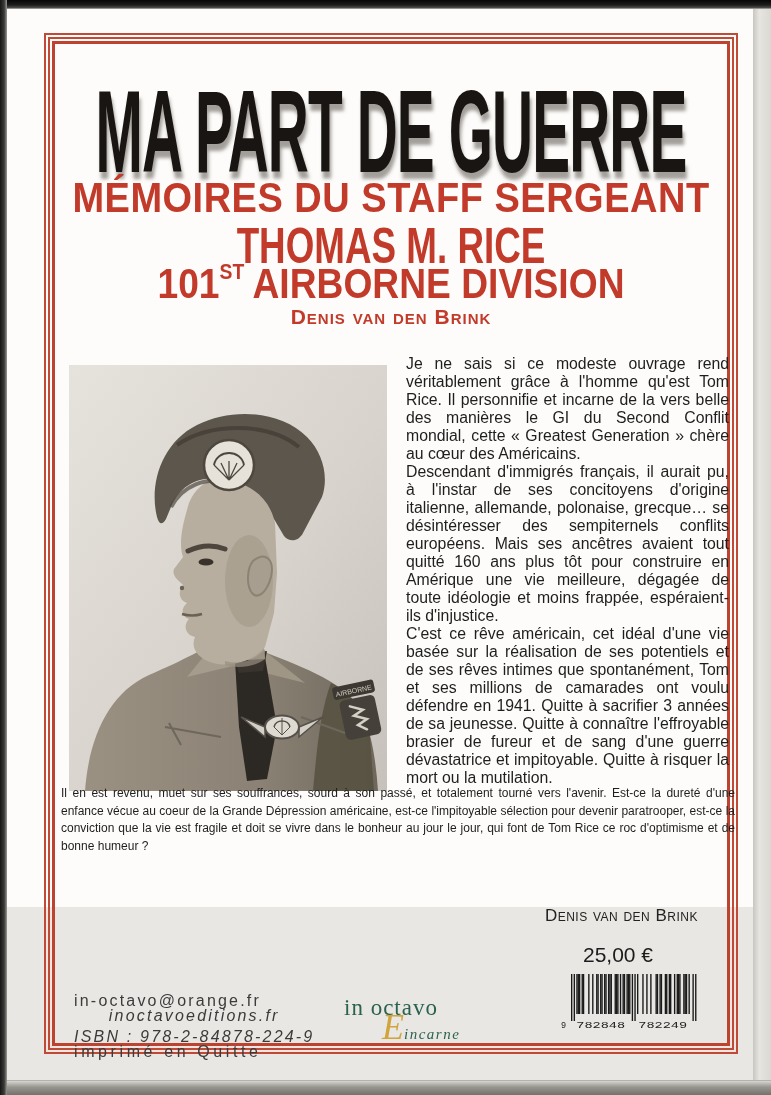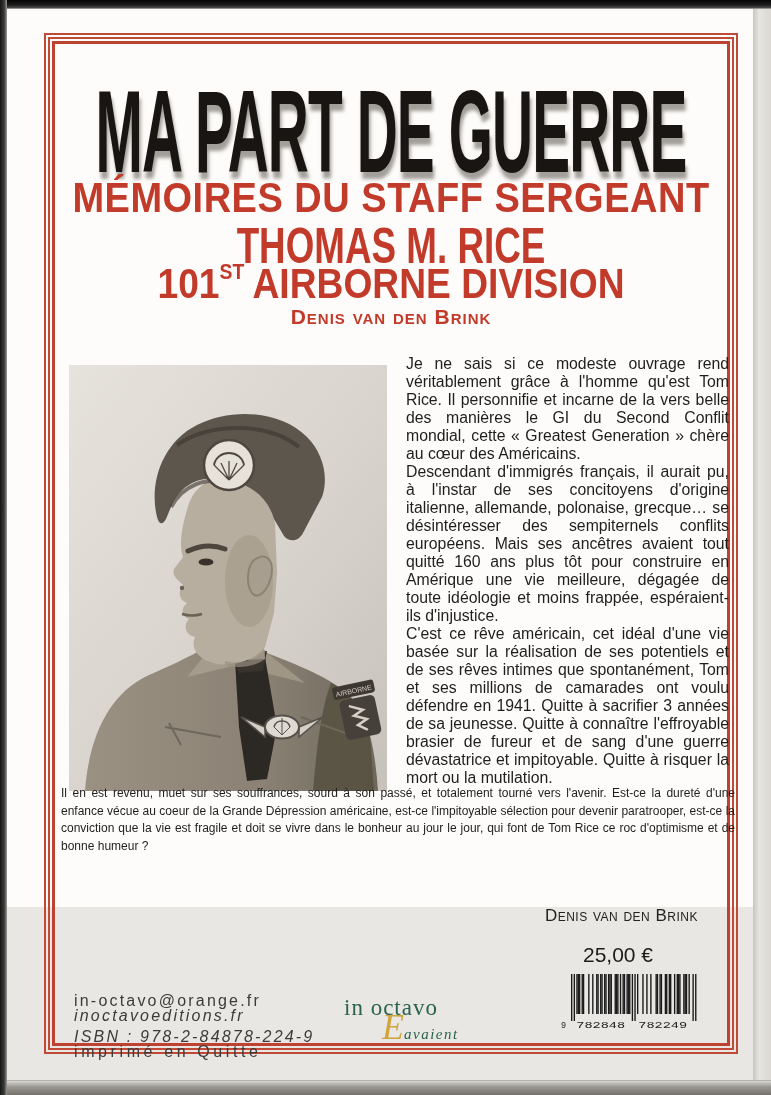--- a/index.html
+++ b/index.html
@@ -45,21 +45,21 @@
   .col{position:absolute;left:399px;top:346px;width:323px;
     font-size:15.8px;line-height:18px;text-align:justify;color:#1e1e1e;}
   .col p,.full p{margin:0;}
   .full{position:absolute;left:54px;top:776px;width:674px;
     font-size:12px;line-height:17.7px;text-align:justify;color:#1e1e1e;}
   .signature{position:absolute;left:402px;top:897px;width:289px;text-align:right;
     font-variant:small-caps;font-size:17px;letter-spacing:0.5px;color:#222;}
   
   .contact{position:absolute;left:67px;top:964px;font-size:16px;line-height:15px;
     letter-spacing:2.2px;color:#3b3b3b;margin-top:20px;}
-  .contact .site{font-style:italic;}
+  .contact .site{font-style:italic;text-align:center;}
   .contact .isbn{font-style:italic;margin-top:6px;}
   .contact .printed{letter-spacing:3.6px;}
   .logo{position:absolute;left:337px;top:972px;width:150px;margin-top:14px;}
   .logo .l1{font-family:"Liberation Serif",serif;font-size:23px;letter-spacing:1px;color:#2a614f;}
   .logo .l2{margin-left:38px;margin-top:-12px;white-space:nowrap;}
   .logo .e-init{font-family:"Liberation Serif",serif;font-style:italic;
     font-size:36px;color:#d2a43c;line-height:1;}
   .logo .editions{font-family:"Liberation Serif",serif;font-style:italic;
     font-size:15px;color:#2a614f;letter-spacing:1.5px;}
   .price{position:absolute;left:541px;top:934px;width:140px;text-align:center;
@@ -161,21 +161,21 @@
 
   <div class="contact">
     <div class="email">in-octavo@orange.fr</div>
     <div class="site">inoctavoeditions.fr</div>
     <div class="isbn">ISBN : 978-2-84878-224-9</div>
     <div class="printed">imprimé en Quitte</div>
   </div>
 
   <div class="logo">
     <div class="l1">in octavo</div>
-    <div class="l2"><span class="e-init">E</span><span class="editions">avaient</span></div>
+    <div class="l2"><span class="e-init">E</span><span class="editions">incarne</span></div>
   </div>
 
   <div class="price">25,00 €</div>
 
   <svg class="barcode" id="barcode" width="142" height="58">
       <rect x="10.00" y="0" width="1.37" height="47" fill="#1a1a1a"></rect>
       <rect x="12.64" y="0" width="1.37" height="47" fill="#1a1a1a"></rect>
       <rect x="15.28" y="0" width="1.37" height="40" fill="#1a1a1a"></rect>
       <rect x="16.60" y="0" width="1.37" height="40" fill="#1a1a1a"></rect>
       <rect x="17.92" y="0" width="1.37" height="40" fill="#1a1a1a"></rect>

